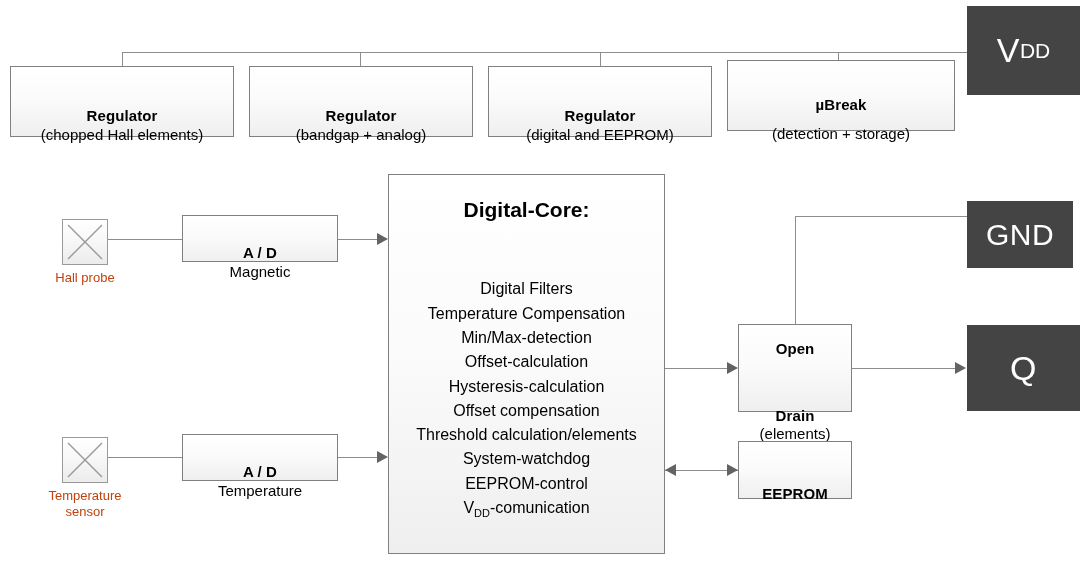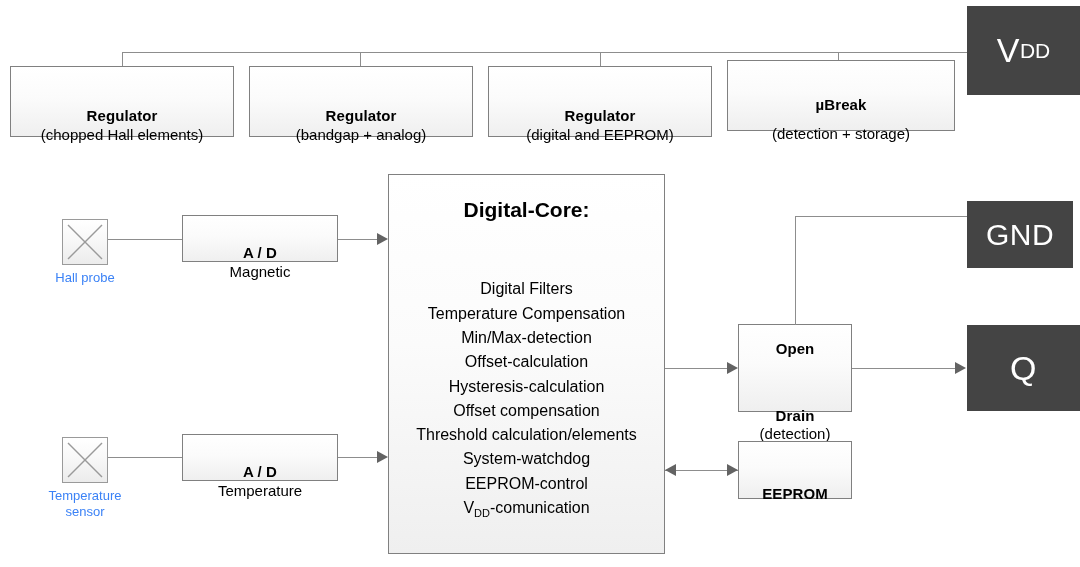--- a/index.html
+++ b/index.html
@@ -68,21 +68,21 @@
     position: absolute;
     box-sizing: border-box;
     border: 1px solid #9a9a9a;
     background: linear-gradient(to bottom, #ffffff 0%, #f7f7f7 50%, #ececec 100%);
   }
   .sensor svg { display: block; }
 
   .caption {
     position: absolute;
     font-size: 13px;
-    color: #3b82f6;
+    color: #c2410c;
     text-align: center;
     line-height: 1.22;
     white-space: pre-line;
   }
 
   
   .wire-h {
     position: absolute;
     height: 0;
     border-top: 1.6px solid #8d8d8d;
@@ -220,21 +220,21 @@
   <div class="wire-h" style="left:665px; top:368px; width:63px;"></div>
   <div class="arrow arrow-r" style="left:727px; top:362px;"></div>
 
   <div class="wire-h" style="left:665px; top:470px; width:73px;"></div>
   <div class="arrow arrow-l" style="left:665px; top:464px;"></div>
   <div class="arrow arrow-r" style="left:727px; top:464px;"></div>
 
   <div class="blk" id="open-drain" style="left:738px; top:324px; width:114px; height:88px;">
     <span class="t1">Open</span>
     <span class="t1">Drain</span>
-    <span class="t2">(detection)</span>
+    <span class="t2">(elements)</span>
   </div>
 
   <div class="wire-h" style="left:795px; top:216px; width:173px;"></div>
   <div class="wire-v" style="left:795px; top:216px; height:109px;"></div>
 
   <div class="pad" style="left:967px; top:189px; width:106px; height:67px; font-size:30px;margin-top:12px;">
     <span>GND</span>
   </div>
 
   <div class="wire-h" style="left:852px; top:368px; width:104px;"></div>

